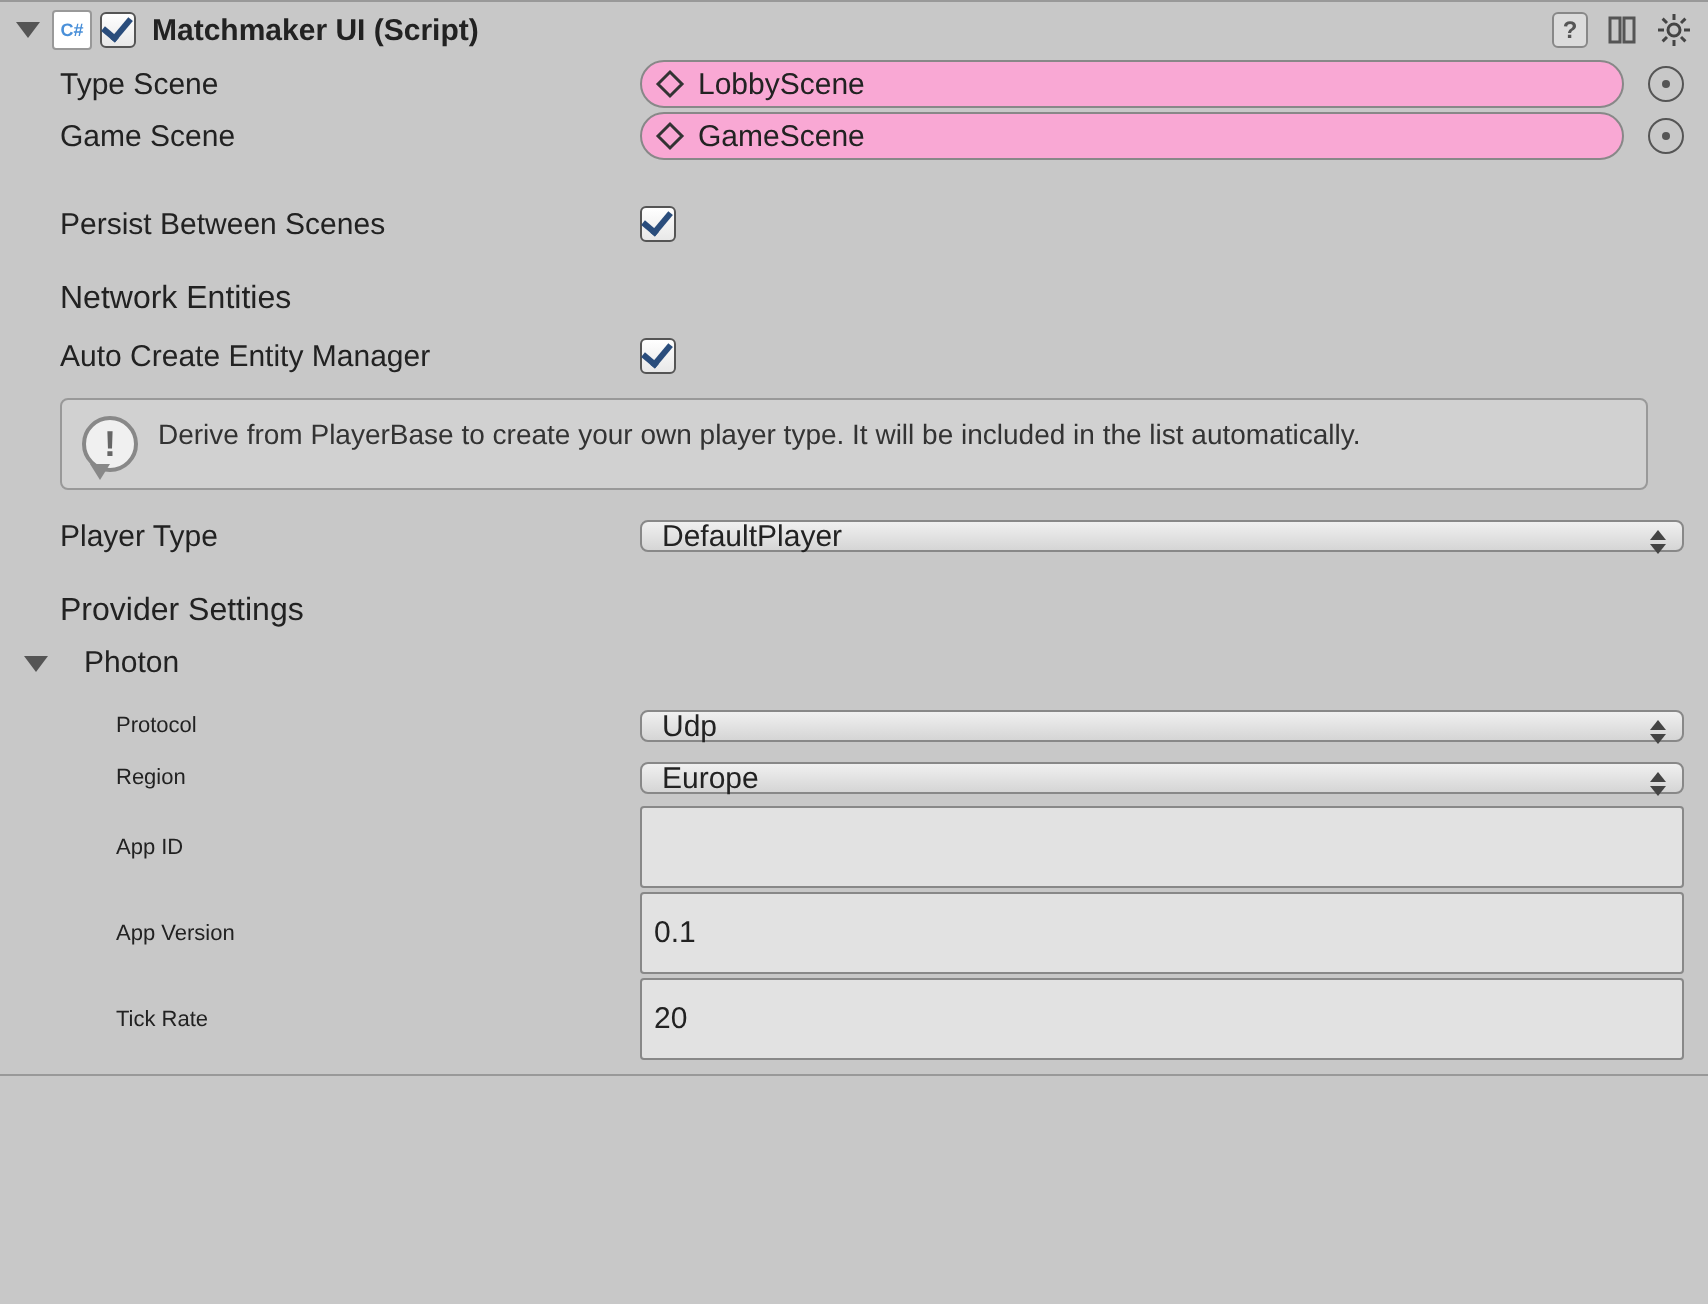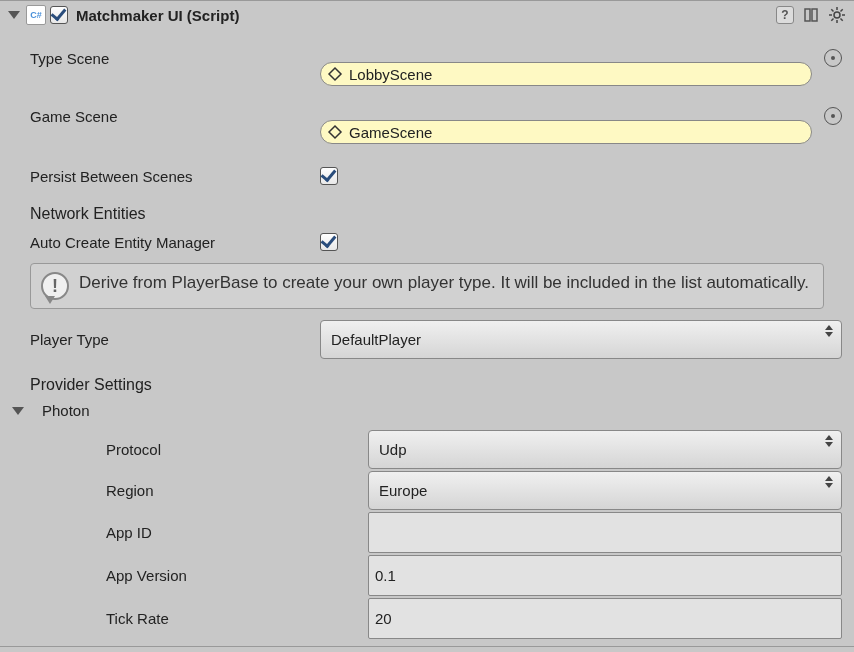--- a/index.html
+++ b/index.html
@@ -102,26 +102,25 @@
     flex: 0 0 290px;
     font-size: 15px;
   }
   .row .field { flex: 1 1 auto; display: flex; align-items: center; gap: 6px; }
 
   .object-field {
     flex: 1 1 auto;
     display: flex;
     align-items: center;
     border: 1px solid #888;
-    background: #fef9c3;
+    background: #f9a8d4;
     border-radius: 12px;
     height: 24px;
     padding: 0 6px;
     font-size: 15px;
-    margin-top: 32px;
   }
   .object-field .scene-icon {
     width: 16px; height: 16px;
     margin-right: 6px;
     display:flex;align-items:center;justify-content:center;
     color: #333;
   }
   .object-picker {
     width: 18px; height: 18px;
     border-radius: 9px;
@@ -168,28 +167,28 @@
     position: relative;
   }
   .info-icon .bubble-tail {
     position:absolute;
     bottom:-6px; left:2px;
     width:0;height:0;
     border-left:5px solid transparent;
     border-right:5px solid transparent;
     border-top:8px solid #888;
   }
-  .info-text { font-size: 17px; line-height: 1.35; color: #333; }
+  .info-text { font-size: 14px; line-height: 1.35; color: #333; }
 
   .dropdown {
     flex: 1 1 auto;
     border: 1px solid #888;
     background: linear-gradient(#f0f0f0,#d5d5d5);
     border-radius: 4px;
-    height: 39px;
+    height: 16px;
     display: flex;
     align-items: center;
     padding: 0 24px 0 10px;
     position: relative;
     font-size: 15px;
   }
   .dropdown .arrows {
     position:absolute; right:8px; top:4px;
     display:flex; flex-direction:column; gap:2px;
   }
@@ -206,21 +205,21 @@
     gap: 16px;
   }
   .sub-foldout-row .label { font-size: 15px; }
 
   .indent-row {
     display:flex;align-items:center;
     padding: 1px 12px 1px 58px;
     min-height: 26px;
   }
   .indent-row .label {
-    width: 262px; flex:0 0 262px; font-size:15px;margin-left:48px;
+    width: 262px; flex:0 0 262px; font-size:11px;
   }
   .indent-row .field { flex:1 1 auto; display:flex; }
 
   .text-input {
     flex:1 1 auto;
     border:1px solid #888;
     background:#e2e2e2;
     border-radius:2px;
     height:41px;
     padding: 0 6px;

